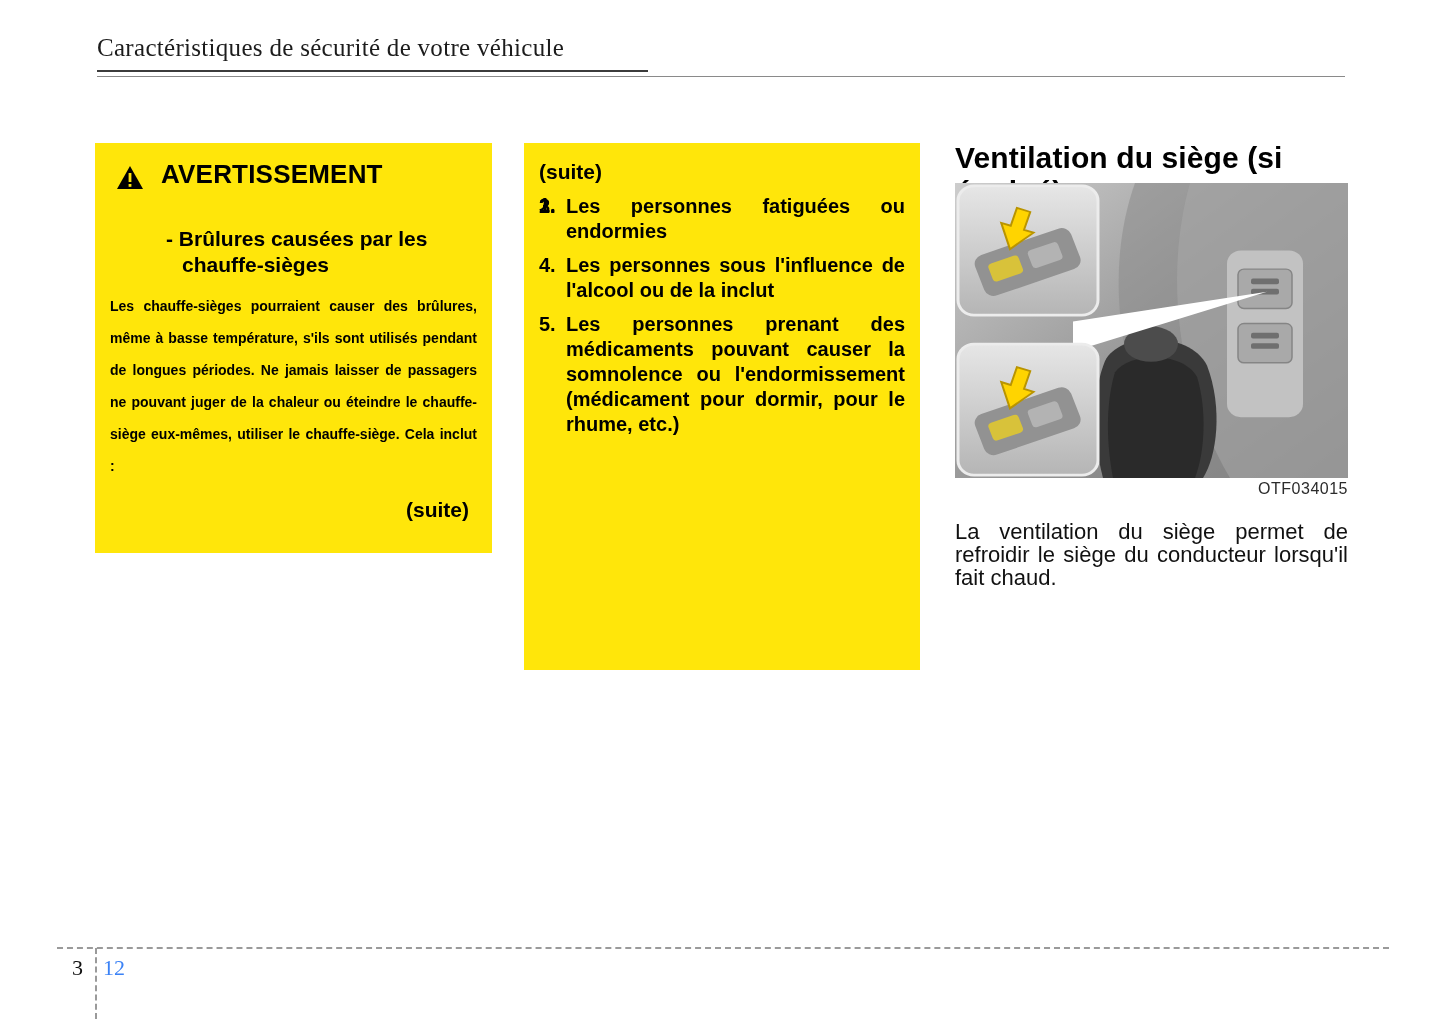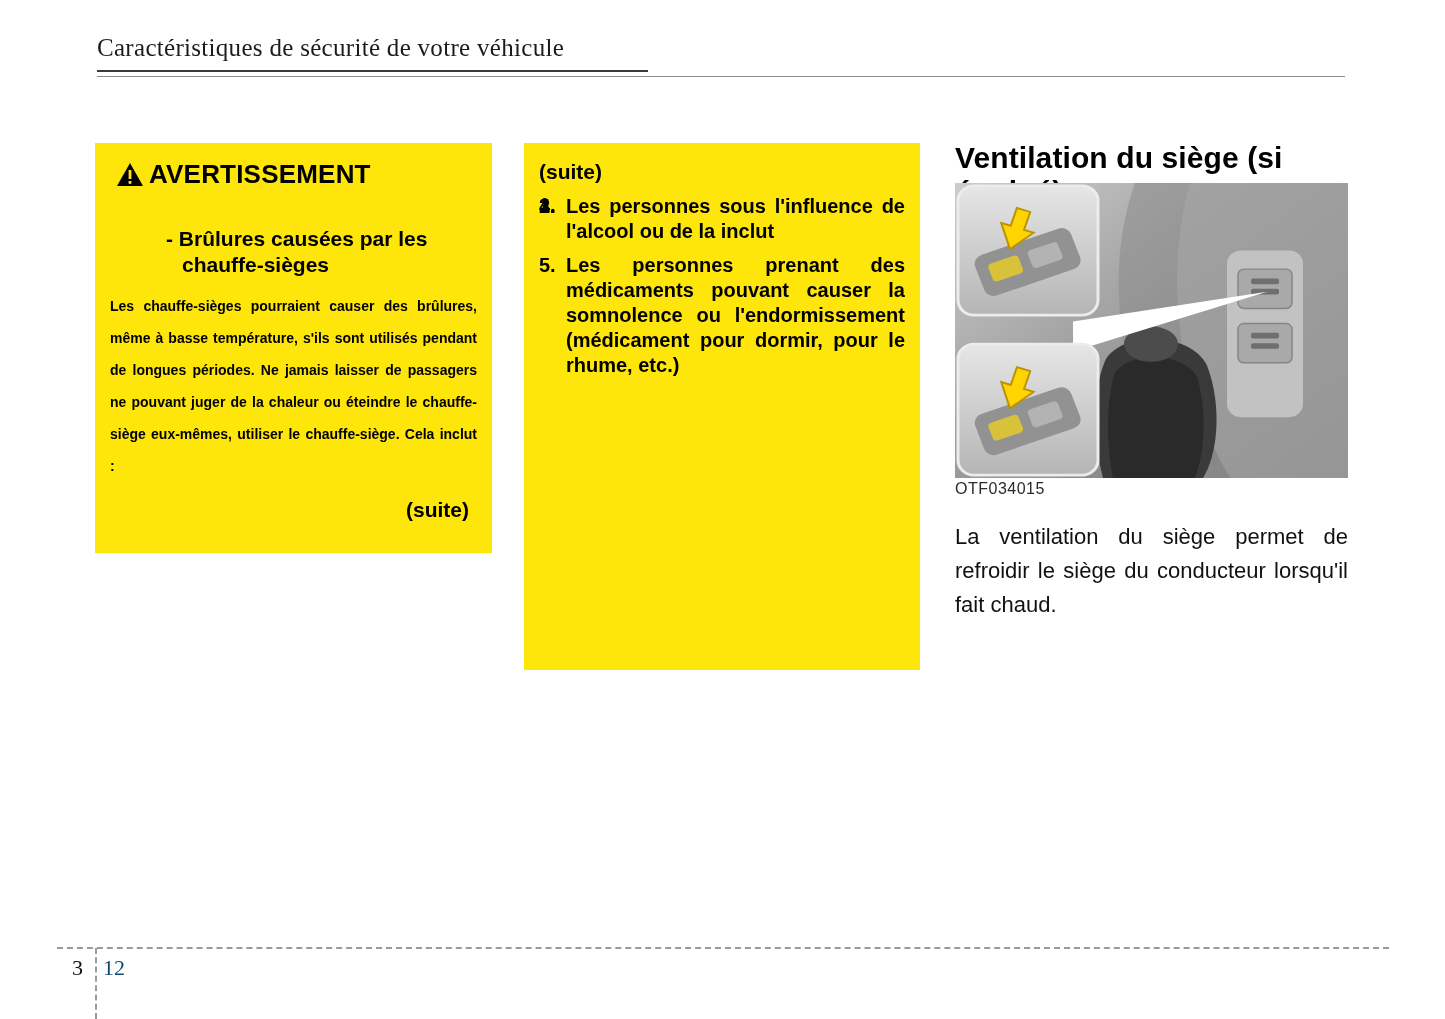--- a/index.html
+++ b/index.html
@@ -17,21 +17,21 @@
   .header-rule-short { position:absolute; left:97px; top:70px; width:551px; height:2px; background:#3c3c3c; }
   .header-rule-long  { position:absolute; left:97px; top:76px; width:1248px; height:1px; background:#8a8a8a; }
 
   
   .warn-box {
     position:absolute; background:#ffe60a; padding:16px 15px 14px 15px;
   }
   .box-left  { left:95px;  top:143px; width:397px; height:410px; }
   .box-mid   { left:524px; top:143px; width:396px; height:527px; }
 
-  .warn-title-row { display:flex; align-items:center; gap:5px; margin-left:6px; margin-bottom:6px; }
+  .warn-title-row { display:flex; align-items:flex-end; gap:17px; margin-left:6px; margin-bottom:6px; }
   .warn-title { font-weight:bold; font-size:26px; letter-spacing:0.2px; }
   .tri-icon { width:28px; height:25px; flex:0 0 auto; }
 
   .warn-subtitle {
     font-weight:bold; font-size:21px; line-height:26px;
     padding-left:72px; text-indent:-16px; margin-bottom:12px;margin-top:36px;
   }
   .warn-body {
     font-weight:bold; font-size:14px; line-height:32px;
     text-align:justify;
@@ -49,43 +49,43 @@
   .vent-heading {
     position:absolute; left:955px; top:141px; width:395px;
     font-weight:bold; font-size:30px; letter-spacing:0.1px;
   }
   .vent-image {
     position:absolute; left:955px; top:183px; width:393px; height:295px;
     background:#9a9a9a; overflow:hidden;
   }
   .vent-caption {
     position:absolute; left:955px; top:480px; width:393px;
-    font-size:16px; color:#2b2b2b; letter-spacing:0.5px;
+    text-align:right; font-size:16px; color:#2b2b2b; letter-spacing:0.5px;
   }
   .vent-body {
     position:absolute; left:955px; top:520px; width:393px;
-    font-size:22px; line-height:34px; text-align:justify; color:#111;
+    font-size:22px; line-height:23px; text-align:justify; color:#111;
   }
 
   
   .footer-rule {
     position:absolute; left:57px; top:947px; width:1332px;
     border-top:2px dashed #9a9a9a;
   }
   .footer-vrule {
     position:absolute; left:95px; top:948px; height:71px;
     border-left:2px dashed #9a9a9a;
   }
   .footer-chapter {
     position:absolute; left:72px; top:955px;
     font-family:"Liberation Serif", serif; font-size:22px; color:#111;
   }
   .footer-page {
     position:absolute; left:103px; top:955px;
-    font-family:"Liberation Serif", serif; font-size:22px; color:#0c4a6e;
+    font-family:"Liberation Serif", serif; font-size:22px; color:#3b82f6;
   }
 </style>
 </head>
 <body>
 
 <div class="page">
 
   <div class="page-header-title">Caractéristiques de sécurité de votre véhicule</div>
   <div class="header-rule-short"></div>
   <div class="header-rule-long"></div>
@@ -108,20 +108,21 @@
     <div class="suite-label">(suite)</div>
 
     <div class="suite-item">
       <span class="num">1.</span>
     </div>
     <div class="suite-item">
       <span class="num">2.</span>
     </div>
     <div class="suite-item">
       <span class="num">3.</span>
+      <span>Les personnes fatiguées ou endormies</span>
     </div>
     <div class="suite-item">
       <span class="num">4.</span>
       <span>Les personnes sous l'influence de l'alcool ou de la inclut</span>
     </div>
     <div class="suite-item">
       <span class="num">5.</span>
       <span>Les personnes prenant des médicaments pouvant causer la somnolence ou l'endormissement (médicament pour dormir, pour le rhume, etc.)</span>
     </div>
   </div>

